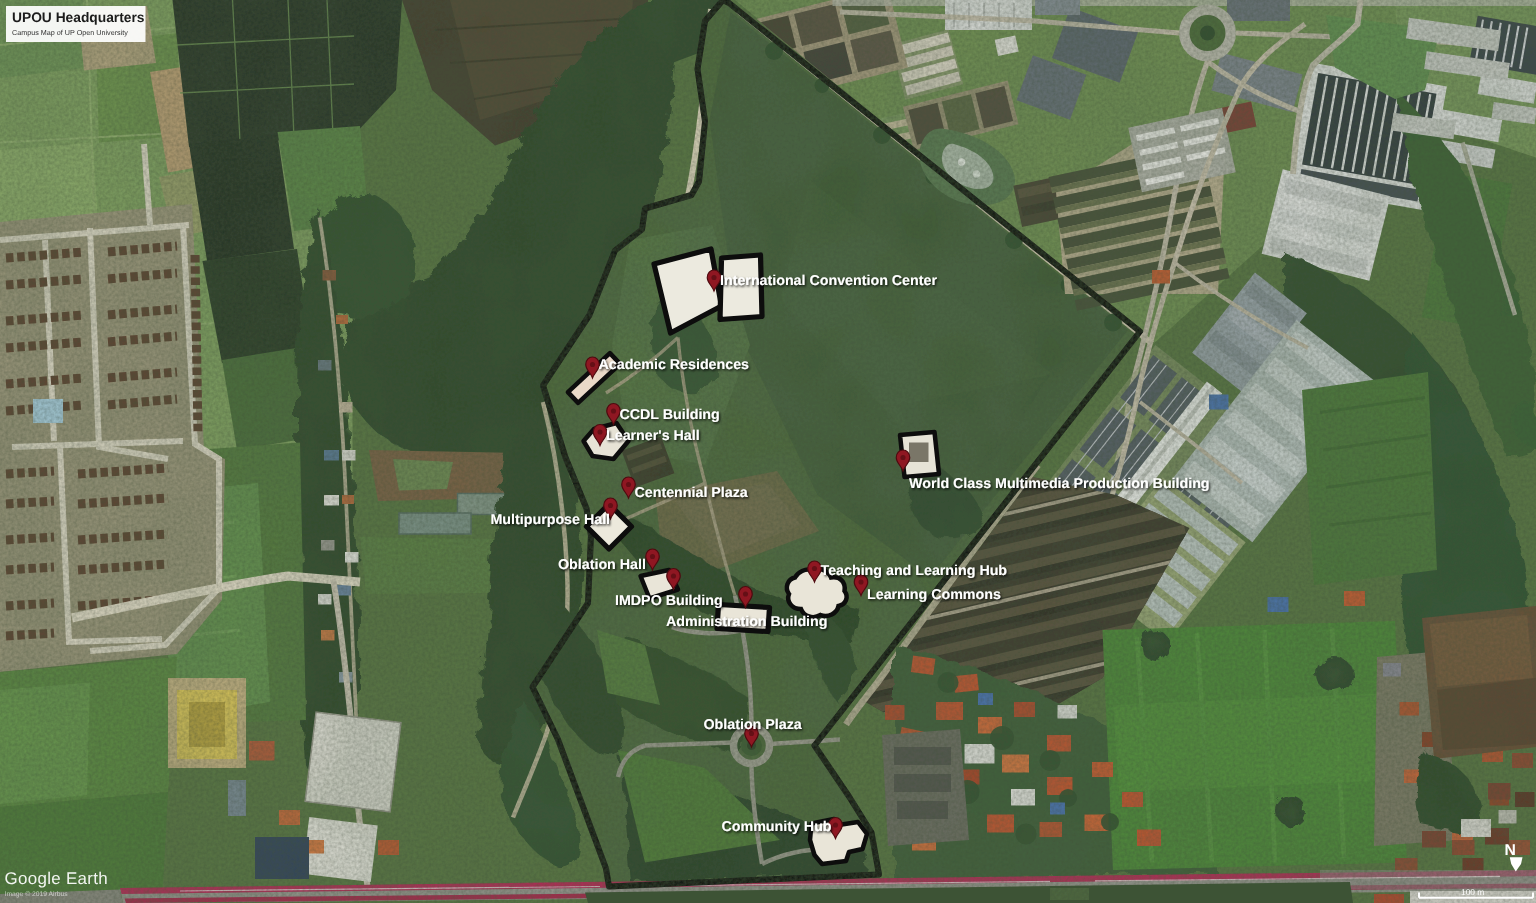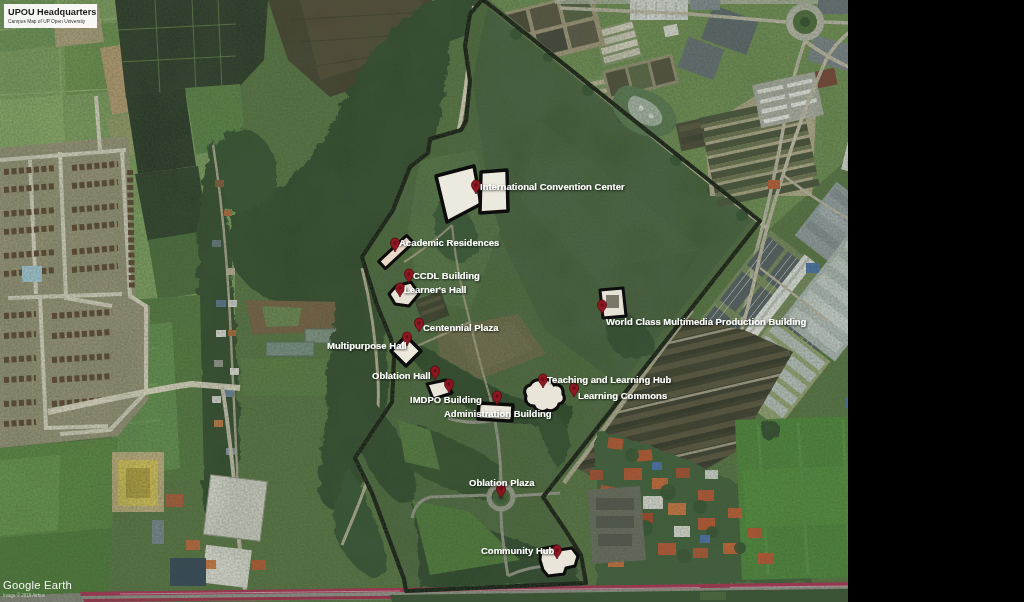--- a/index.html
+++ b/index.html
@@ -1,16 +1,16 @@
 <!DOCTYPE html>
 <html><head>
 <meta charset="utf-8">
 <style>
 html,body{margin:0;padding:0;background:#000;}
-#map{position:relative;width:848px;height:602px;overflow:hidden;font-family:"Liberation Sans",sans-serif;}
+#map{position:relative;width:1024px;height:602px;overflow:hidden;font-family:"Liberation Sans",sans-serif;}
 svg{display:block}
 </style>
 </head>
 <body>
 <div id="map">
 <svg width="1024" height="602" viewBox="0 0 1024 602">
 <defs>
 <filter id="tshadow" x="-20%" y="-20%" width="140%" height="140%">
   <feDropShadow dx="0.8" dy="1" stdDeviation="0.8" flood-color="#000000" flood-opacity="0.85"></feDropShadow>
 </filter>

